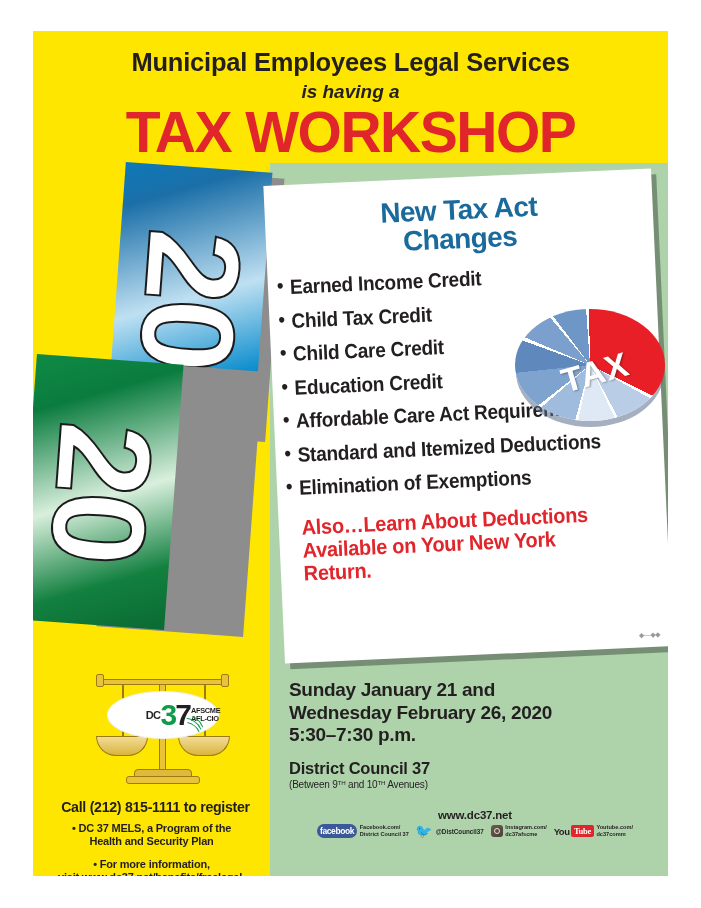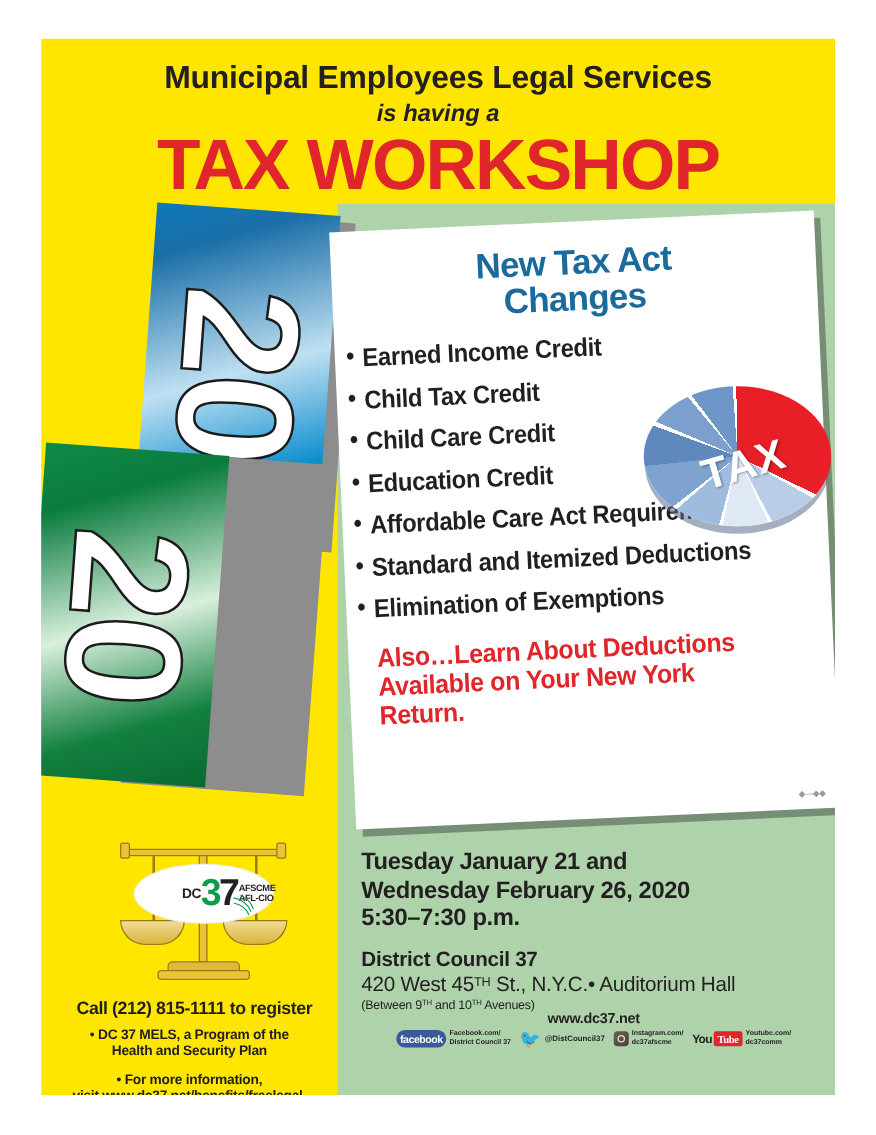--- a/index.html
+++ b/index.html
@@ -195,27 +195,26 @@
   </div>
 
   <div id="pie">
     <div class="pie-red-rim"></div>
     <div class="pie-disc"></div>
     <div class="pie-word">TAX</div>
   </div>
 
   <div id="event">
     <div class="ev-when">
-      <div>Tuesday January 21 and</div>
+      <div>Sunday January 21 and</div>
       <div>Wednesday February 26, 2020</div>
       <div>5:30–7:30 p.m.</div>
     </div>
     <div class="ev-where">
       <div class="ev-org">District Council 37</div>
-      <div class="ev-addr"><span>420 West 45</span><sup>TH</sup><span> St., N.Y.C.• Auditorium Hall</span></div>
       <div class="ev-cross"><span>(Between 9</span><sup>TH</sup><span> and 10</span><sup>TH</sup><span> Avenues)</span></div>
     </div>
   </div>
 
   <div id="social">
     <div class="site">www.dc37.net</div>
     <div class="srow">
 
       <div class="sitem">
         <span class="fb-badge">facebook</span>

